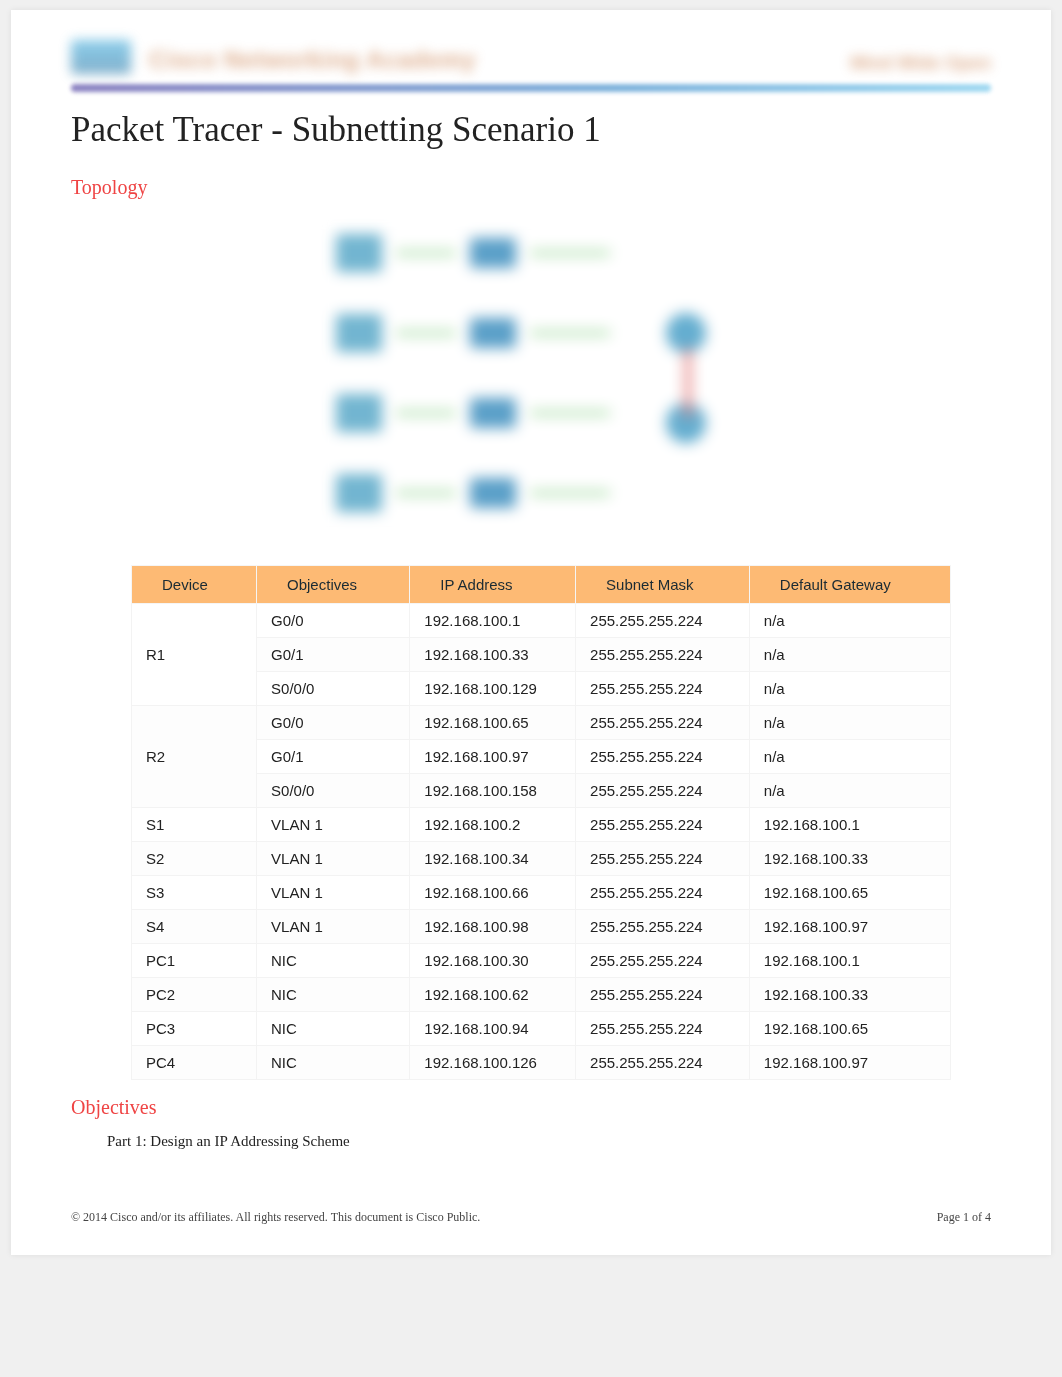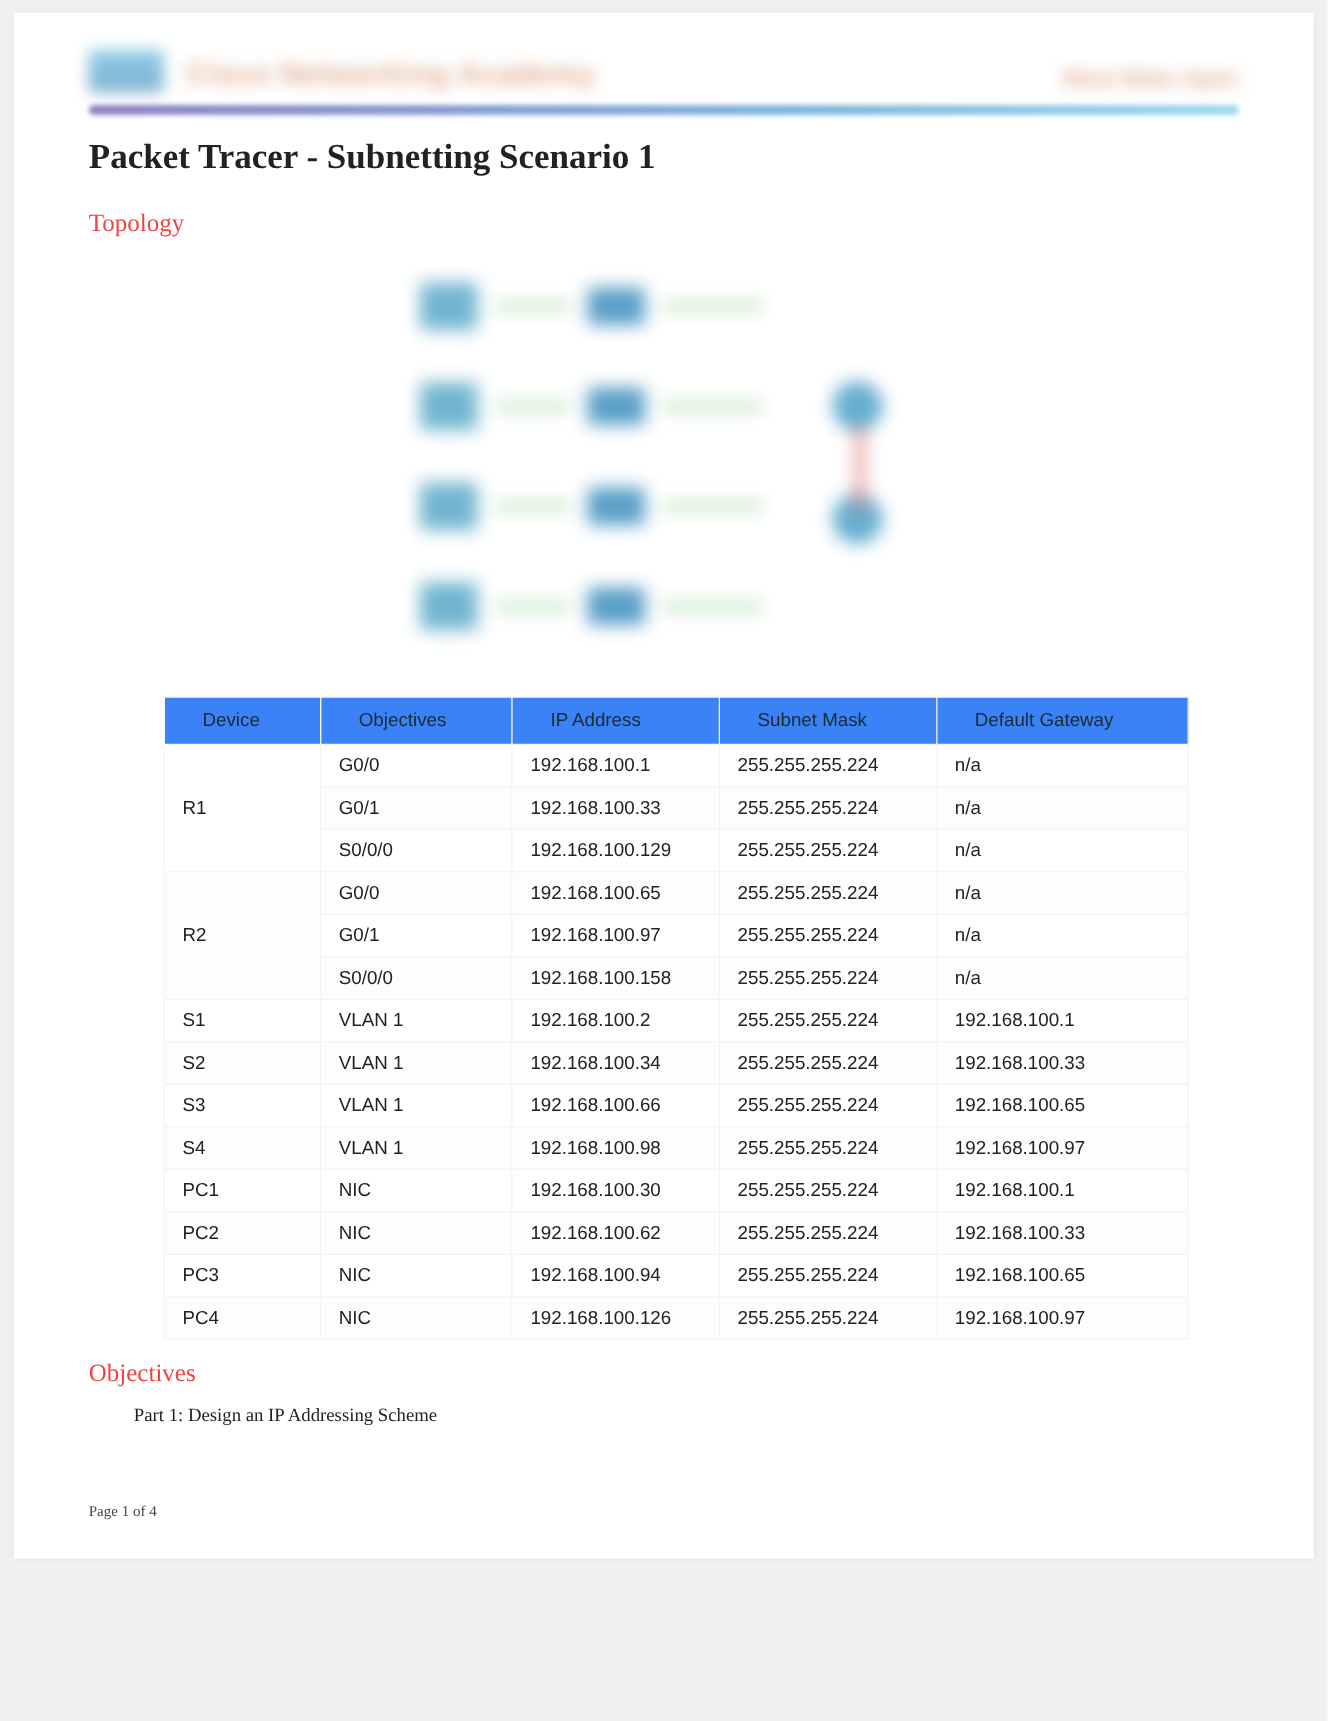--- a/index.html
+++ b/index.html
@@ -50,22 +50,22 @@
   .hr-band {
     height: 8px;
     width: 100%;
     background: linear-gradient(to right,#7a6fb8 0%, #6aa7d7 60%, #8fd2ef 100%);
     border-radius: 4px;
     filter: blur(2px);
     opacity: 0.85;
     margin-bottom: 18px;
   }
   h1.title {
-    font-size: 28px;
-    font-weight: 700;
+    font-size: 35px;
+    font-weight: 400;
     color: #222;
     margin-bottom: 26px;
     font-family: Georgia, 'Times New Roman', serif;
   }
   h2.section {
     font-size: 20px;
     font-weight: 400;
     color: #ef4444;
     margin: 16px 0 14px 0;
     font-family: Georgia, 'Times New Roman', serif;
@@ -95,21 +95,21 @@
   .tbl-wrap {
     margin: 0 40px 0 60px;
   }
   table.addr {
     width: 100%;
     border-collapse: collapse;
     font-size: 15px;
     color: #222;
   }
   table.addr thead th {
-    background: #3b82f6;
+    background: #fdba74;
     font-weight: 400;
     padding: 10px 30px;
     text-align: left;
     border: 1px solid #f5f5f5;
     color: #1b2b33;
   }
   table.addr tbody td {
     padding: 8px 14px;
     border: 1px solid #f3f3f3;
     background: #fff;
@@ -293,16 +293,17 @@
             <td>192.168.100.97</td>
           </tr>
         </tbody>
     </table>
   </div>
 
   <h2 class="section">Objectives</h2>
   <div class="objectives-body">Part 1: Design an IP Addressing Scheme</div>
 
   <div class="footer">
+    <span>© 2014 Cisco and/or its affiliates. All rights reserved. This document is Cisco Public.</span>
     <span>Page  1  of 4</span>
   </div>
 
 </div>
 
 </body></html>

